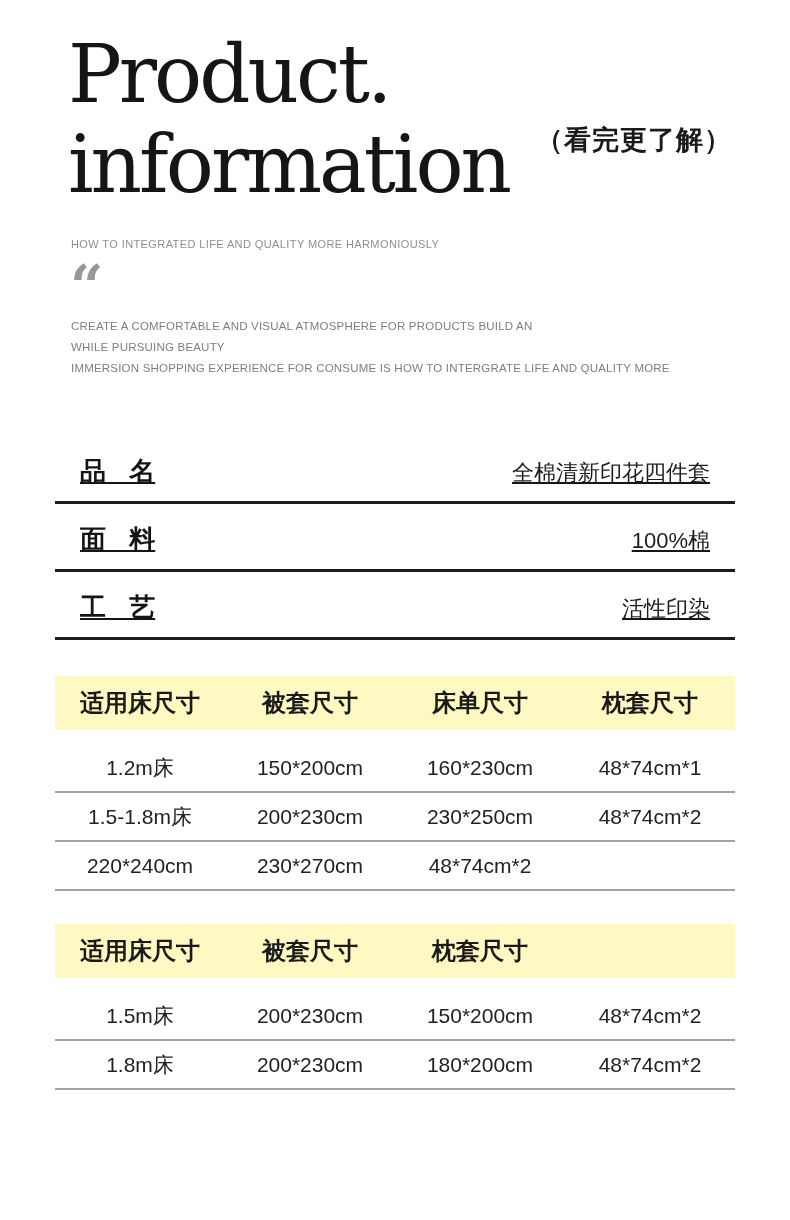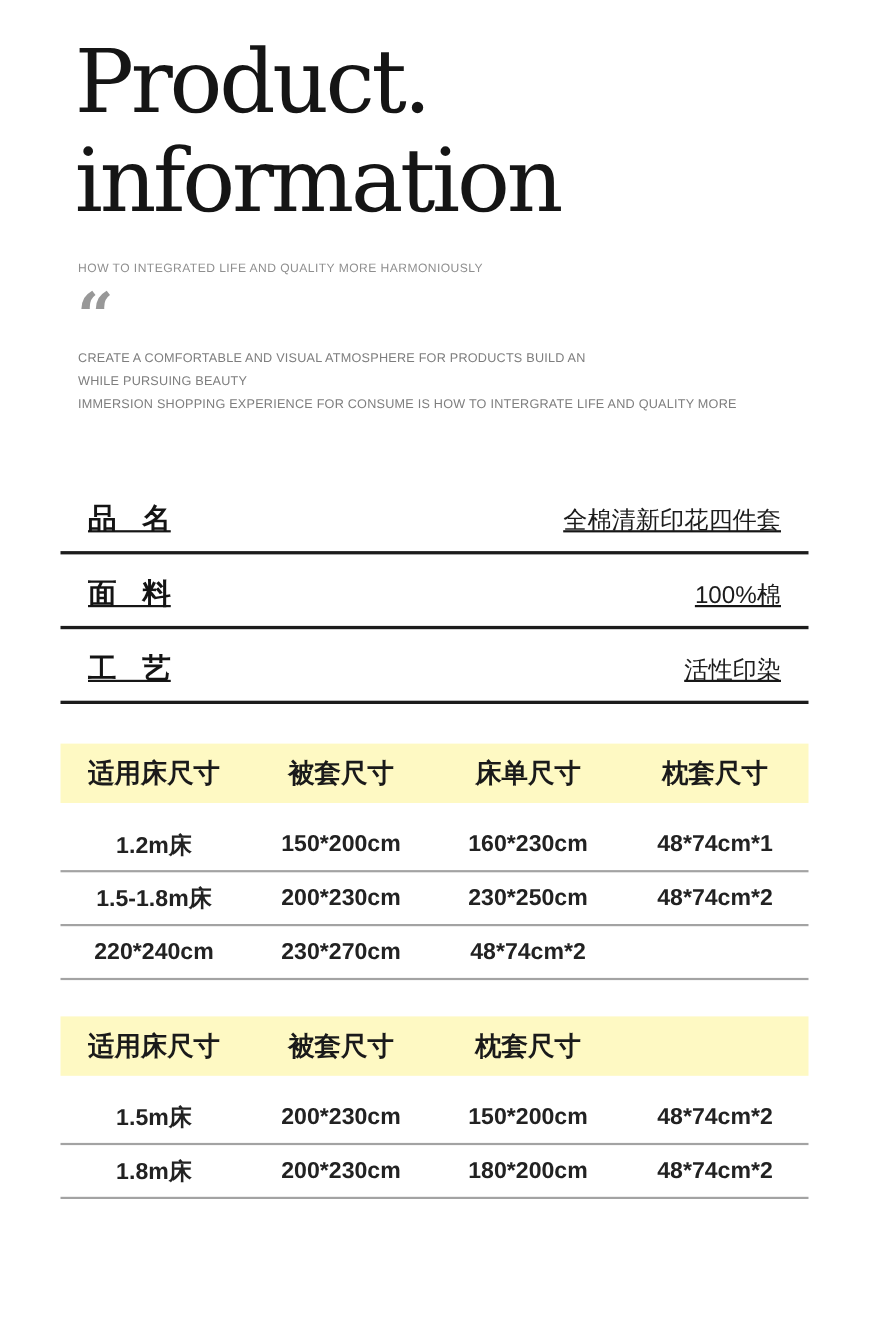--- a/index.html
+++ b/index.html
@@ -133,34 +133,35 @@
   .table-row {
     display: grid;
     grid-template-columns: repeat(4, 1fr);
     align-items: center;
     height: 49px;
     border-bottom: 2px solid #a3a3a3;
   }
   .td-cell {
     text-align: center;
     font-size: 21px;
-    font-weight: 700;
+    font-weight: 400;
     color: #222222;
     white-space: nowrap;
   }
 </style>
 </head>
 <body>
 
 <div class="page">
 
   <div class="title-block">
     <div class="title-line">Product.</div>
     <div class="title-line">information</div>
   </div>
+  <div class="side-note">（看完更了解）</div>
   <div class="subtitle">HOW TO INTEGRATED LIFE AND QUALITY MORE HARMONIOUSLY</div>
 
   <div class="quote-mark">“</div>
   <div class="quote-lines">
     <div class="quote-line">CREATE A COMFORTABLE AND VISUAL ATMOSPHERE FOR PRODUCTS BUILD AN</div>
     <div class="quote-line">WHILE PURSUING BEAUTY</div>
     <div class="quote-line">IMMERSION SHOPPING EXPERIENCE FOR CONSUME IS HOW TO INTERGRATE LIFE AND QUALITY MORE</div>
   </div>
 
   <div class="specs">

